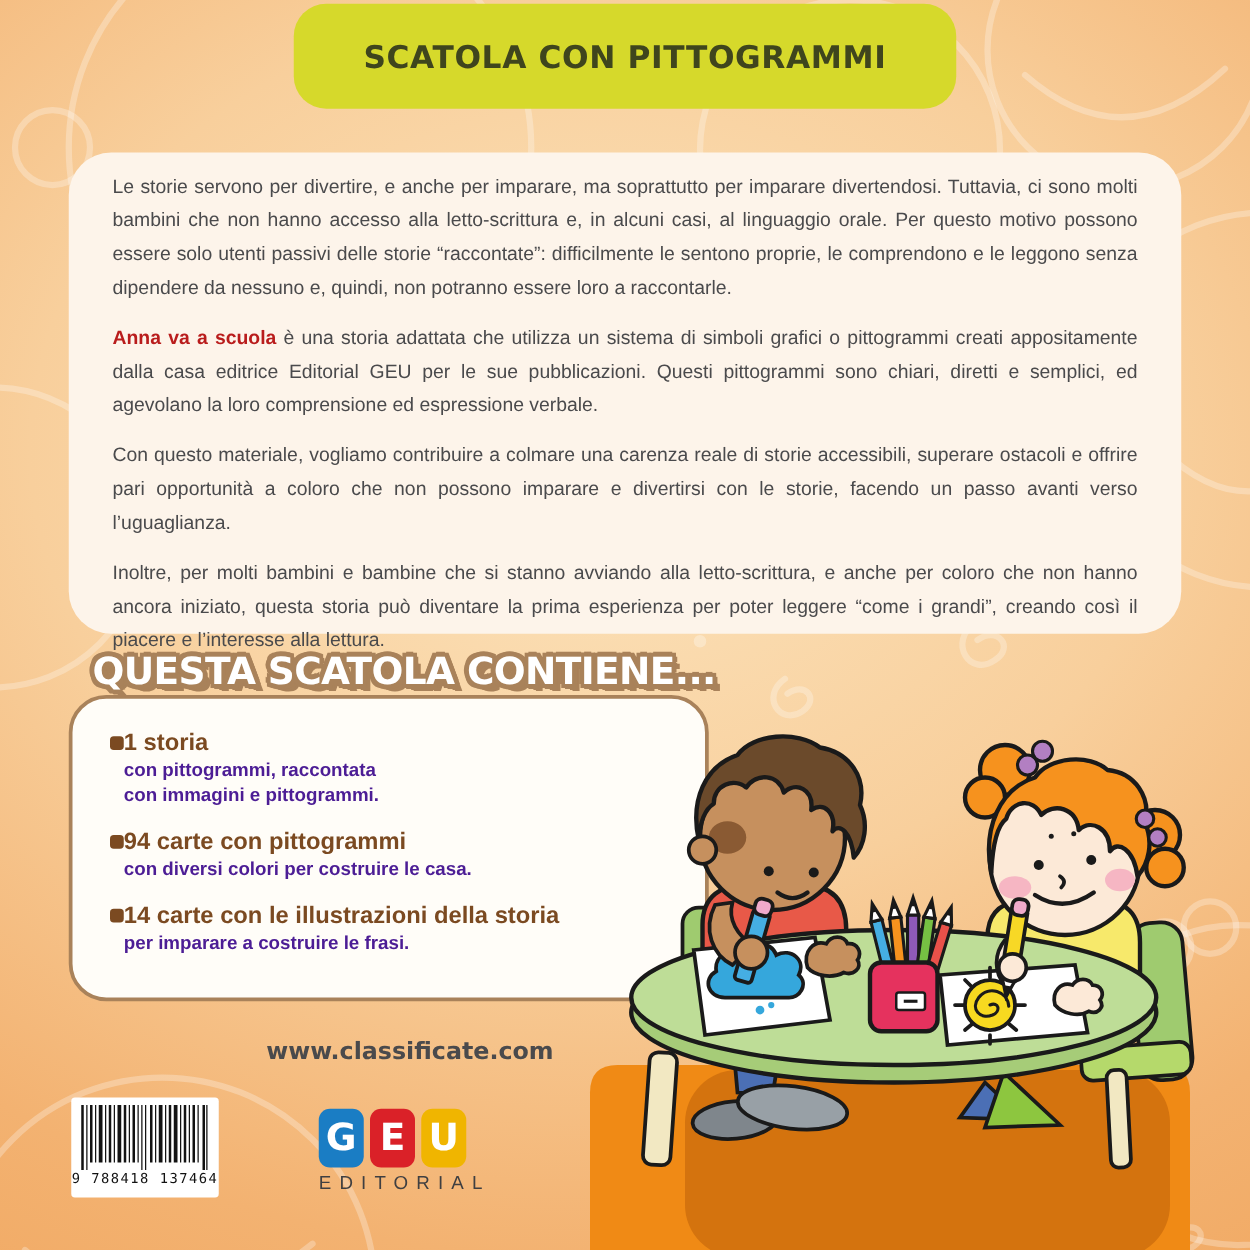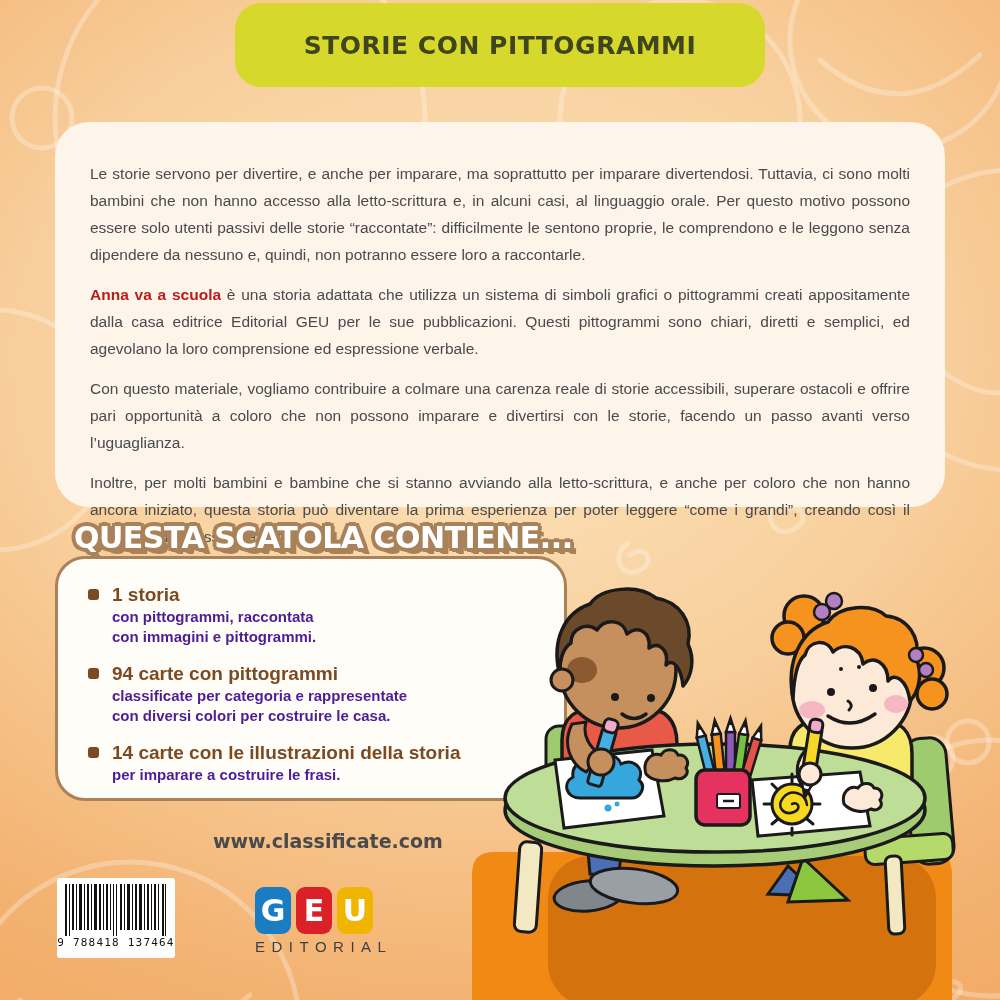--- a/index.html
+++ b/index.html
@@ -17,21 +17,21 @@
     display:flex;align-items:center;justify-content:center;
   }
   .banner-title{
     font-family:"DejaVu Sans",sans-serif;font-weight:bold;font-size:25px;
     letter-spacing:.5px;color:#3f451d;
   }
 
   
   .intro{
     position:absolute;left:55px;top:122px;width:890px;height:385px;z-index:2;
-    background:#fdf4ea;border-radius:34px;box-sizing:border-box;padding:38px 35px;
+    background:#fdf4ea;border-radius:34px;box-sizing:border-box;padding:14px 35px;
   }
   .intro p{
     margin:0 0 13px;font-size:15.5px;line-height:27px;color:#4a4a4c;text-align:justify;
   }
   .intro .lead{font-weight:bold;color:#b91c1c;}
 
   
   .contains-heading{
     position:absolute;left:74px;top:520px;z-index:3;
     font-family:"DejaVu Sans",sans-serif;font-weight:bold;font-size:30px;
@@ -41,21 +41,21 @@
       -4px 0 0 #a9825a, 4px 0 0 #a9825a, 0 -4px 0 #a9825a, 0 4px 0 #a9825a,
       4px 5px 0 #a9825a, 6px 6px 0 #a9825a;
   }
 
   
   .list-panel{
     position:absolute;left:55px;top:556px;width:512px;height:245px;z-index:2;
     background:#fffdf8;border:3px solid #a9825a;border-radius:30px;
     box-sizing:border-box;padding:24px 24px 0 30px;
   }
-  .list-item{display:flex;gap:13px;margin-bottom:15px;}
+  .list-item{display:flex;margin-bottom:15px;}
   .bullet{width:11px;height:11px;background:#7b4a21;border-radius:3px;margin-top:6px;flex:none;}
   .item-title{font-weight:bold;font-size:19px;line-height:24px;color:#7b4a21;}
   .item-line{font-weight:bold;font-size:15px;line-height:20px;color:#4c1d95;}
 
   
   .website{
     position:absolute;left:213px;top:830px;z-index:2;
     font-family:"DejaVu Sans",sans-serif;font-weight:bold;font-size:19px;color:#4a4a4c;
   }
   .barcode{
@@ -104,21 +104,21 @@
       <circle cx="990" cy="868" r="128"></circle>
       <circle cx="932" cy="758" r="21"></circle>
       <circle cx="968" cy="742" r="21"></circle>
       <path d="M 944,985 c 12,-9 24,3 11,12 c -16,11 -30,-11 -12,-23"></path>
       <circle cx="560" cy="513" r="5" fill="#ffffff" fill-opacity="0.3" stroke="none"></circle>
       <circle cx="680" cy="120" r="120"></circle>
     </g>
   </svg>
 
   <div class="banner">
-    <span class="banner-title">STORIE CON PITTOGRAMMI</span>
+    <span class="banner-title">SCATOLA CON PITTOGRAMMI</span>
   </div>
 
   <div class="intro">
     <p><span>Le storie servono per divertire, e anche per imparare, ma soprattutto per imparare divertendosi. Tuttavia, ci sono molti bambini che non hanno accesso alla letto-scrittura e, in alcuni casi, al linguaggio orale. Per questo motivo possono essere solo utenti passivi delle storie “raccontate”: difficilmente le sentono proprie, le comprendono e le leggono senza dipendere da nessuno e, quindi, non potranno essere loro a raccontarle.</span></p>
     <p><span class="lead">Anna va a scuola</span><span> è una storia adattata che utilizza un sistema di simboli grafici o pittogrammi creati appositamente dalla casa editrice Editorial GEU per le sue pubblicazioni. Questi pittogrammi sono chiari, diretti e semplici, ed agevolano la loro comprensione ed espressione verbale.</span></p>
     <p><span>Con questo materiale, vogliamo contribuire a colmare una carenza reale di storie accessibili, superare ostacoli e offrire pari opportunità a coloro che non possono imparare e divertirsi con le storie, facendo un passo avanti verso l’uguaglianza.</span></p>
     <p><span>Inoltre, per molti bambini e bambine che si stanno avviando alla letto-scrittura, e anche per coloro che non hanno ancora iniziato, questa storia può diventare la prima esperienza per poter leggere “come i grandi”, creando così il piacere e l’interesse alla lettura.</span></p>
   </div>
 
   <div class="contains-heading">QUESTA SCATOLA CONTIENE...</div>
@@ -129,21 +129,20 @@
       <div>
         <div class="item-title">1 storia</div>
         <div class="item-line">con pittogrammi, raccontata</div>
         <div class="item-line">con immagini e pittogrammi.</div>
       </div>
     </div>
     <div class="list-item">
       <div class="bullet"></div>
       <div>
         <div class="item-title">94 carte con pittogrammi</div>
-        <div class="item-line">classificate per categoria e rappresentate</div>
         <div class="item-line">con diversi colori per costruire le casa.</div>
       </div>
     </div>
     <div class="list-item">
       <div class="bullet"></div>
       <div>
         <div class="item-title">14 carte con le illustrazioni della storia</div>
         <div class="item-line">per imparare a costruire le frasi.</div>
       </div>
     </div>

